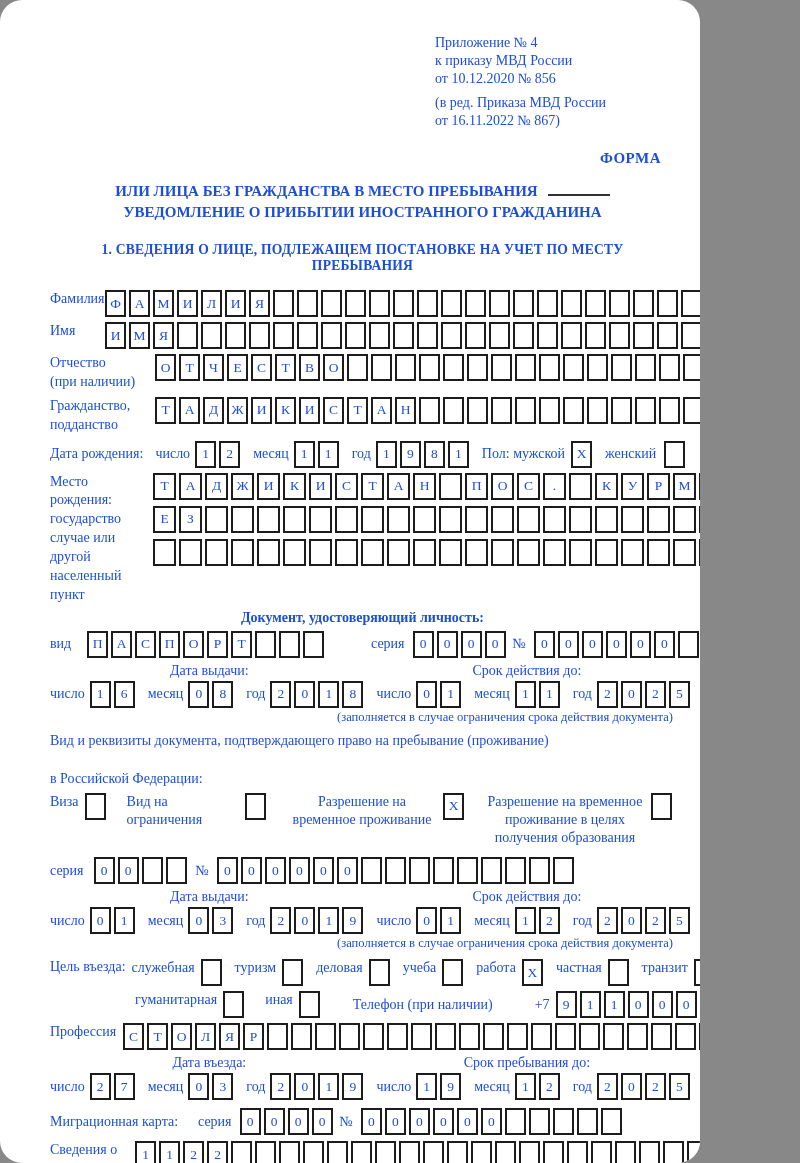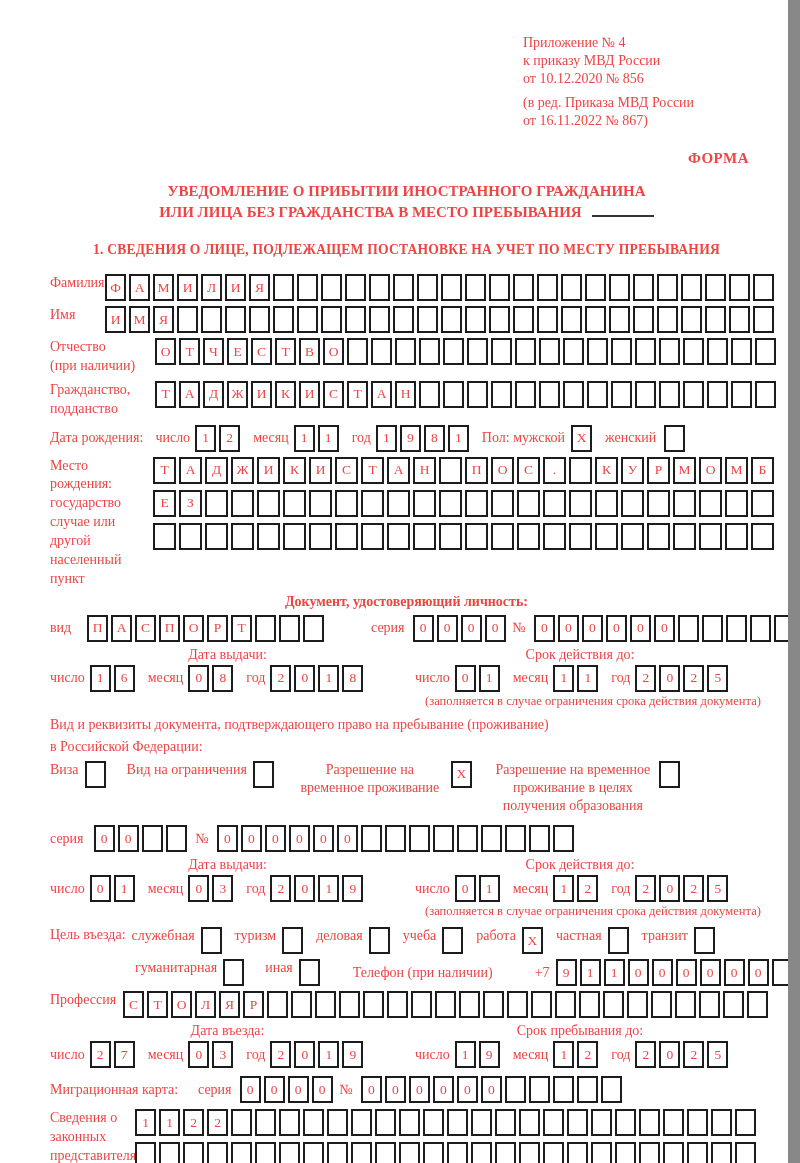--- a/index.html
+++ b/index.html
@@ -1,24 +1,25 @@
 <!DOCTYPE html>
 <html><head>
 <meta charset="utf-8">
 <style>
   html,body{margin:0;padding:0;background:#888;}
   .page{
     position:relative;
-    width:788px;height:1163px;
-    background:#fff;color:#ef4444;
+    width:700px;height:1163px;
+    background:#fff;color:#1d4ed8;
     font-family:"Liberation Serif","DejaVu Serif",serif;
     font-size:14px;
     box-sizing:border-box;
     padding:34px 25px 10px 50px;
     overflow:hidden;
+    border-radius:22px;
   }
   .hdr-block{width:230px;margin-left:auto;margin-right:10px;line-height:1.28;}
   .hdr-block .grp2{margin-top:6px;}
   .forma{ text-align:right;font-weight:bold;margin:20px 14px 14px 0;font-size:15px;letter-spacing:.5px;}
   .title{text-align:center;font-weight:bold;font-size:15px;line-height:1.45;margin:2px 0 18px 0;}
   .blank-line{display:inline-block;width:62px;border-bottom:2px solid #333;height:12px;margin-left:10px;}
   .sec-heading{font-weight:bold;font-size:13.6px;text-align:center;margin:6px 0 16px 0;letter-spacing:.2px;}
 
   .row{display:flex;align-items:flex-start;margin-bottom:5px;}
   .lblcol{flex:none;line-height:1.35;}
@@ -67,22 +68,22 @@
     <div>от 10.12.2020 № 856</div>
     <div class="grp2">
       <div>(в ред. Приказа МВД России</div>
       <div>от 16.11.2022 № 867)</div>
     </div>
   </div>
 
   <div class="forma">ФОРМА</div>
 
   <div class="title">
+    <div><span>ИЛИ ЛИЦА БЕЗ ГРАЖДАНСТВА В МЕСТО ПРЕБЫВАНИЯ</span><span class="blank-line"></span></div>
     <div>УВЕДОМЛЕНИЕ О ПРИБЫТИИ ИНОСТРАННОГО ГРАЖДАНИНА</div>
-    <div><span>ИЛИ ЛИЦА БЕЗ ГРАЖДАНСТВА В МЕСТО ПРЕБЫВАНИЯ</span><span class="blank-line"></span></div>
   </div>
 
   <div class="sec-heading">1. СВЕДЕНИЯ О ЛИЦЕ, ПОДЛЕЖАЩЕМ ПОСТАНОВКЕ НА УЧЕТ ПО МЕСТУ ПРЕБЫВАНИЯ</div>
 
   <div class="row">
     <span class="lblcol" style="width:55px">Фамилия</span>
     <span class="boxes">
         <span class="cbox">Ф</span>
         <span class="cbox">А</span>
         <span class="cbox">М</span>
@@ -416,21 +417,21 @@
       <span class="boxes">
           <span class="cbox">2</span>
           <span class="cbox">0</span>
           <span class="cbox">2</span>
           <span class="cbox">5</span>
         </span>
     </span>
   </div>
   <div class="note-right">(заполняется в случае ограничения срока действия документа)</div>
 
-  <div style="margin-bottom:6px">Вид и реквизиты документа, подтверждающего право на пребывание (проживание)</div>
+  <div style="margin-bottom:22px">Вид и реквизиты документа, подтверждающего право на пребывание (проживание)</div>
   <div style="margin-bottom:6px">в Российской Федерации:</div>
 
   <div class="optwrap">
     <span class="opt">
       <span class="olabel">Виза</span>
       <span class="boxes">
           <span class="cbox"></span>
         </span>
     </span>
     <span class="gap18"></span>

